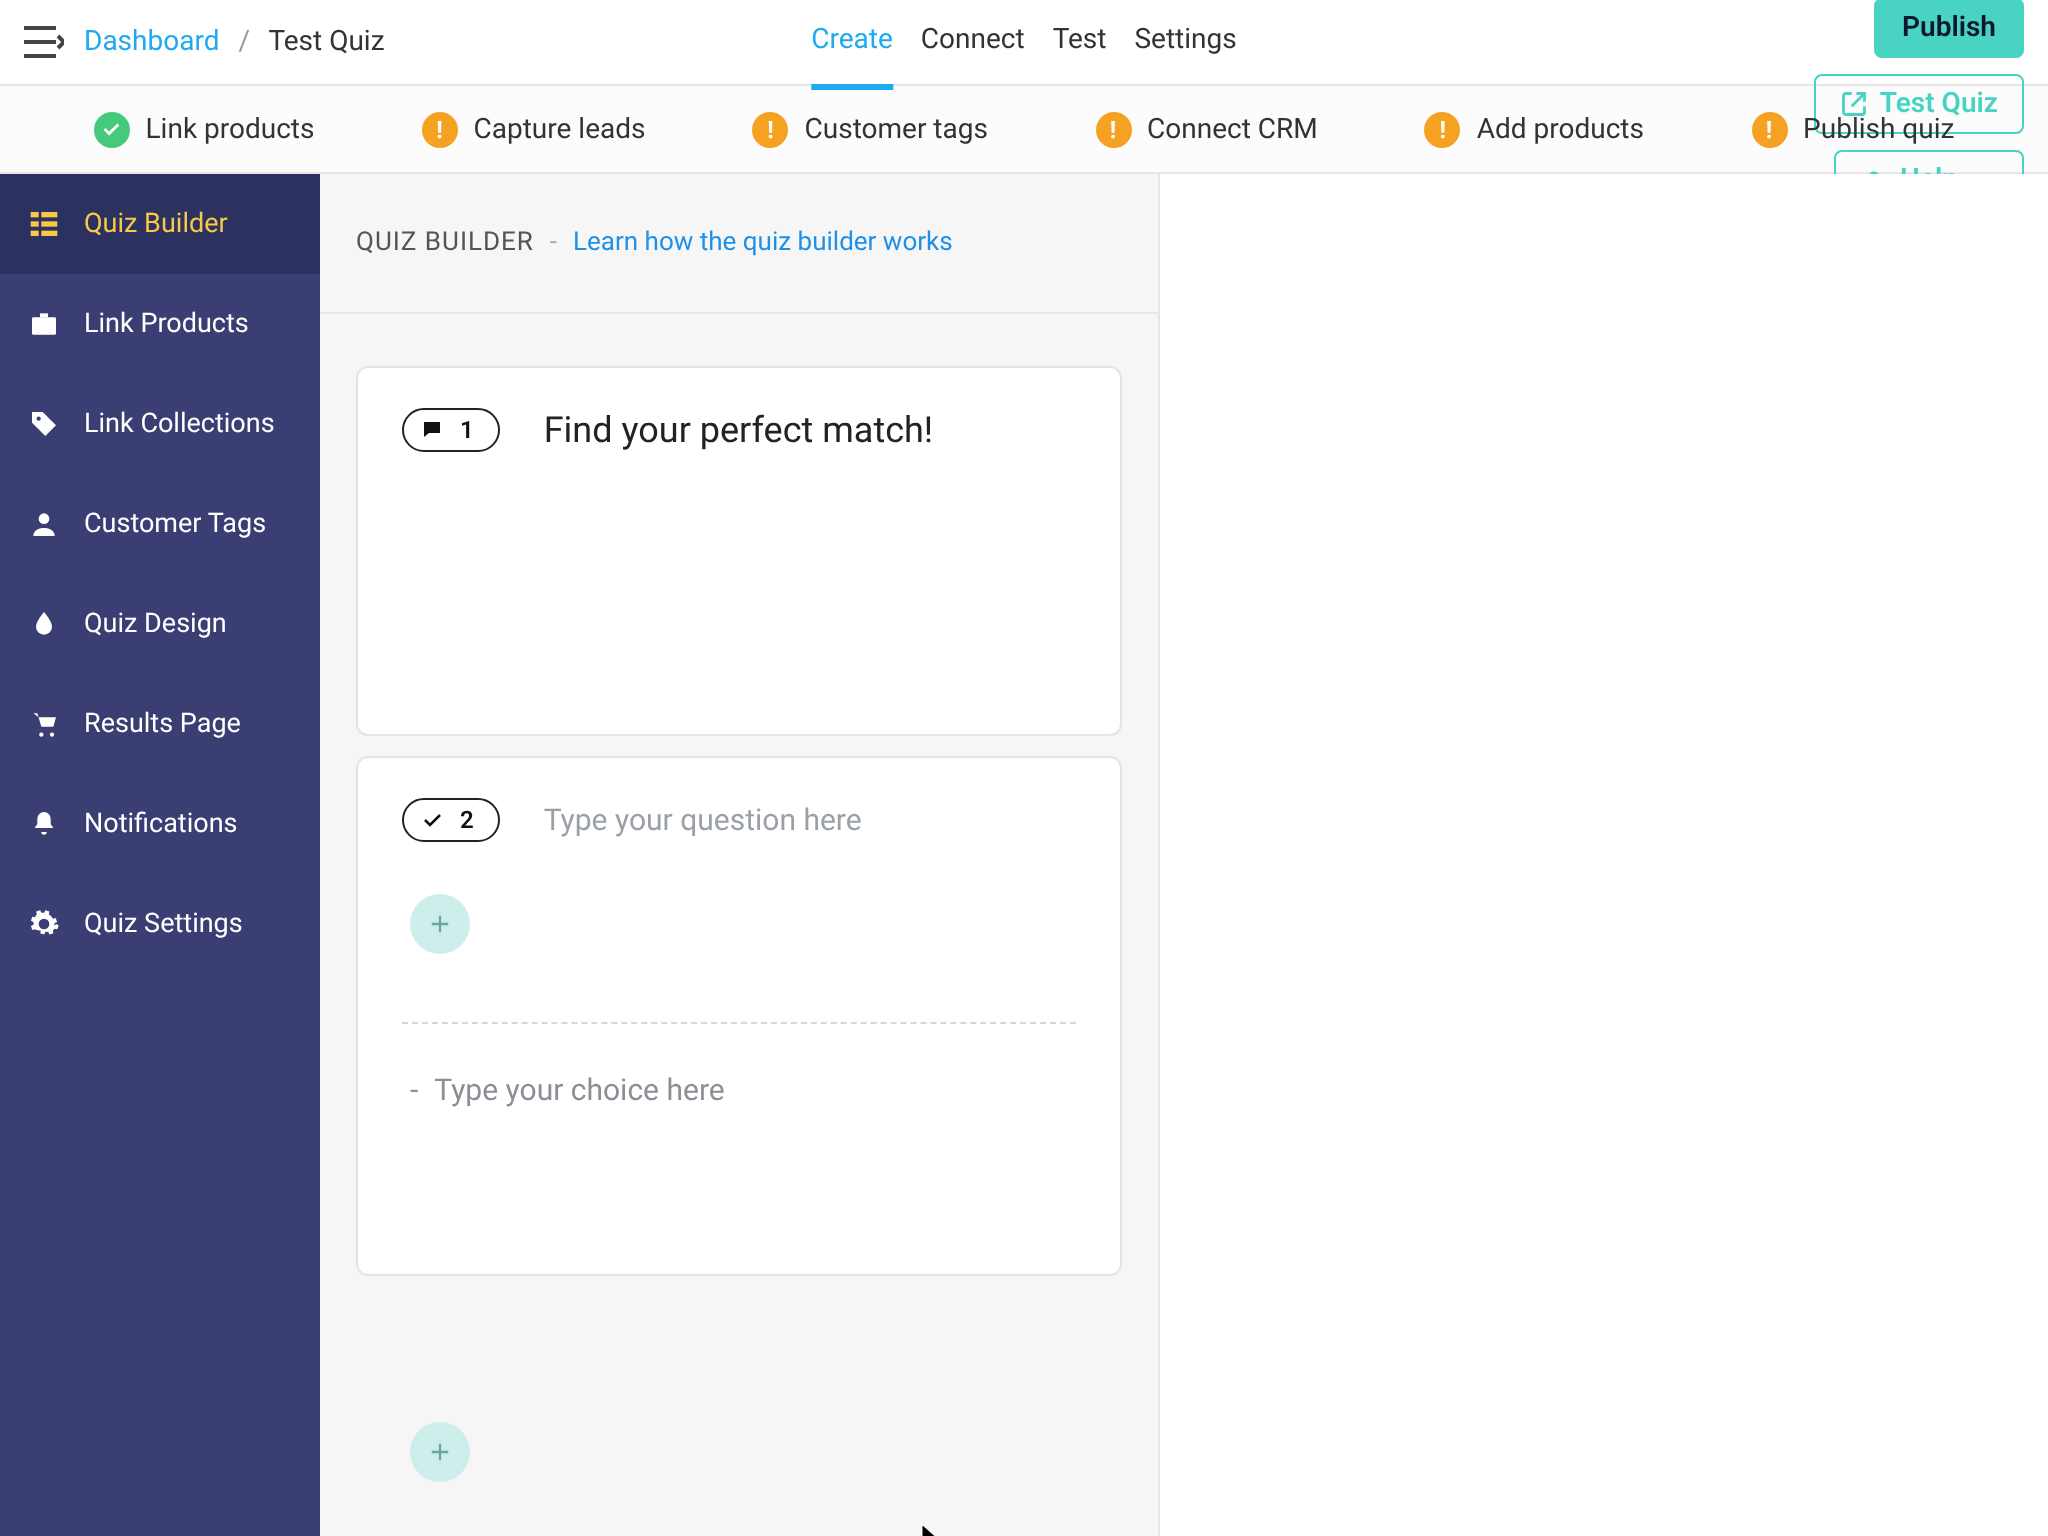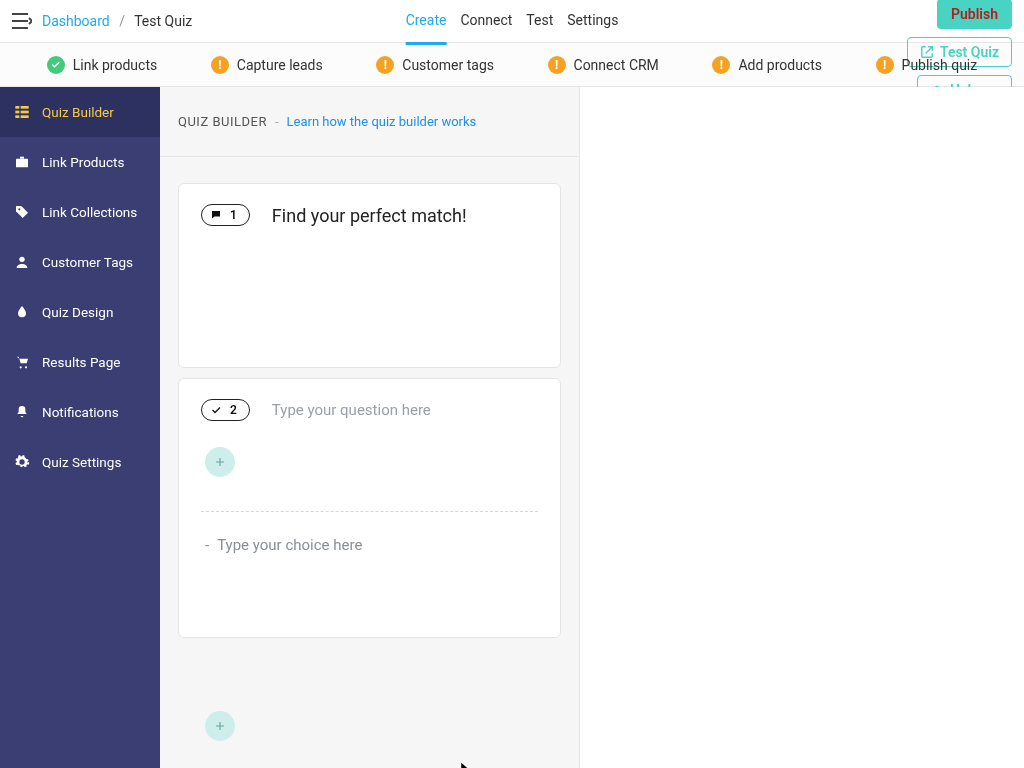--- a/index.html
+++ b/index.html
@@ -52,21 +52,21 @@
     width: 34px; height: 30px;
     border: 1px solid #46d3c2;
     border-radius: 4px;
     display: flex; align-items: center; justify-content: center;
     color: #46d3c2;
     cursor: pointer;
   }
   .publish-btn {
     height: 30px; padding: 0 14px;
     background: #49d3c3;
-    color: #b91c1c;
+    color: #0f172a;
     font-weight: 600;
     font-size: 14px;
     border-radius: 4px;
     display:flex; align-items:center;
     cursor:pointer;
   }
   .outline-btn {
     height: 30px; padding: 0 12px;
     border: 1px solid #46d3c2;
     color: #46d3c2;

